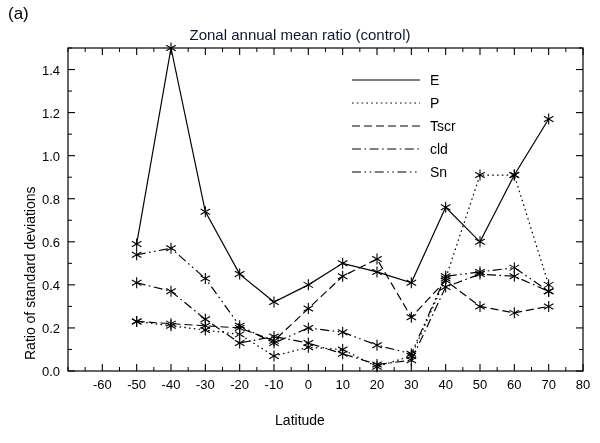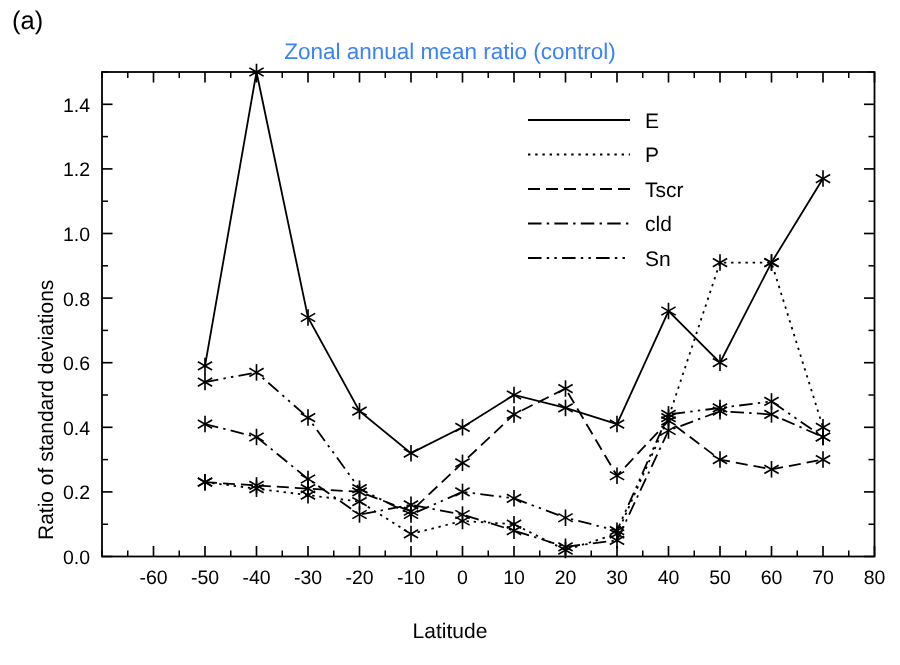--- a/index.html
+++ b/index.html
@@ -30,21 +30,21 @@
     font-family: "Liberation Sans", sans-serif;
     color: #000;
   }
   .chart-title {
     position: absolute;
     left: 0;
     top: 26px;
     width: 600px;
     text-align: center;
     font-size: 15px;
-    color: #3b82f6;
+    color: #0f172a;
   }
   .ylabel {
     position: absolute;
     transform: rotate(-90deg);
     transform-origin: left top;
     font-size: 14px;
     white-space: nowrap;
     color: #000;
   }
   .xlabel {

